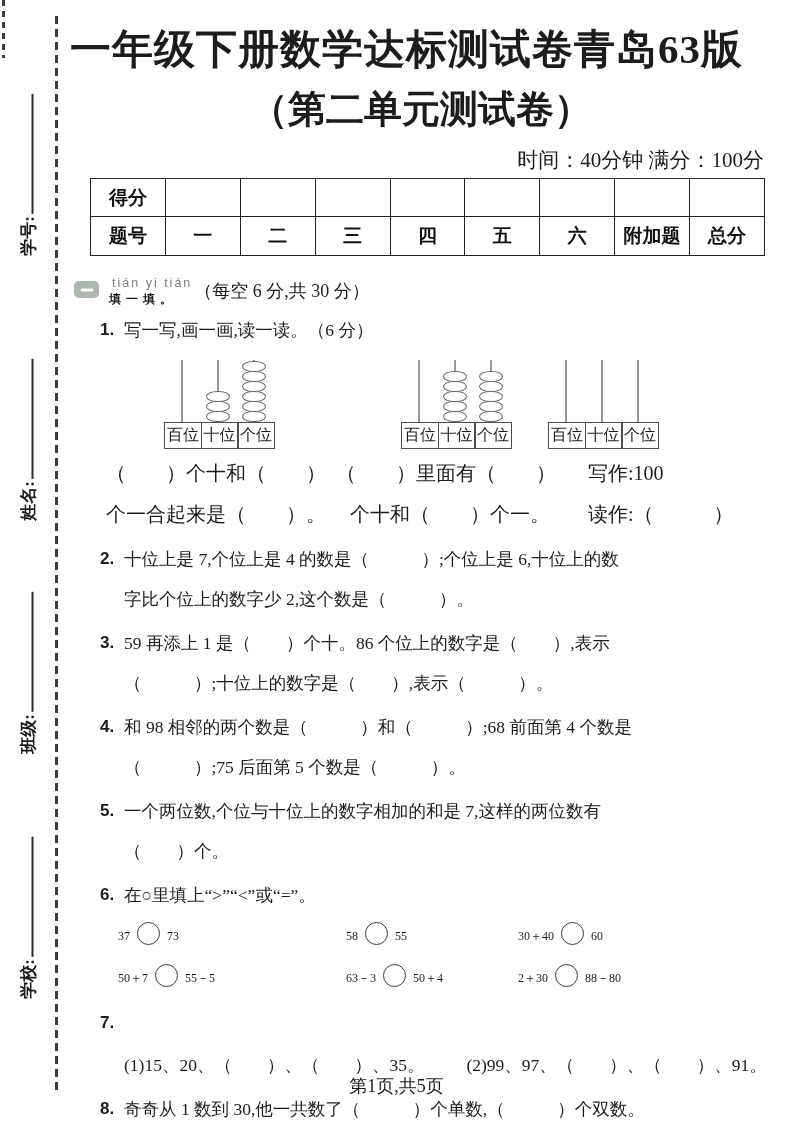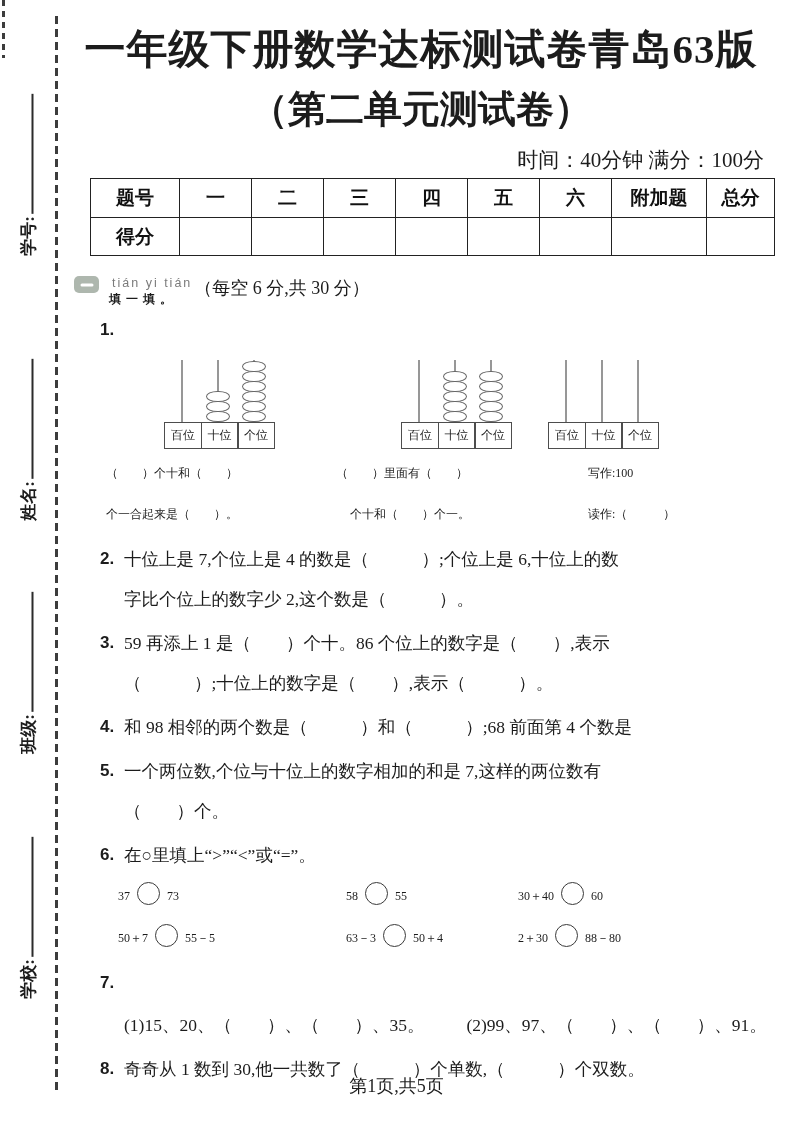--- a/index.html
+++ b/index.html
@@ -12,32 +12,32 @@
     background:repeating-linear-gradient(to bottom,#3c3c3c 0 6px,transparent 6px 11px);}
   .binding-line{position:absolute;left:55px;top:16px;height:1074px;width:3px;
     background:repeating-linear-gradient(to bottom,#3c3c3c 0 8px,transparent 8px 13px);}
   .side-field{position:absolute;left:28px;transform:translate(-50%,-50%) rotate(-90deg);
     white-space:nowrap;font-size:17px;font-weight:600;}
   .side-field.f0{top:175px;} .side-field.f1{top:440px;} .side-field.f2{top:673px;} .side-field.f3{top:918px;}
   .side-line{display:inline-block;width:120px;height:15px;border-bottom:2px solid #2b2b2b;margin-left:2px;}
 
   .content{position:absolute;left:70px;top:0;width:702px;}
 
-  .title{font-size:41px;font-weight:700;text-align:center;margin:24px 0 0;letter-spacing:1px;line-height:50px;}
+  .title{font-size:41px;font-weight:700;text-align:left;margin:24px 0 0;letter-spacing:1px;line-height:50px;}
   .subtitle{font-size:38px;font-weight:700;text-align:center;margin:14px 0 0;line-height:42px;}
   .meta{text-align:right;font-size:21px;margin:16px 8px 4px 0;}
 
   table.score{border-collapse:collapse;margin-left:20px;width:675px;table-layout:fixed;
     font-family:"Liberation Sans","DejaVu Sans",sans-serif;font-weight:700;font-size:19px;color:#111;}
   table.score th,table.score td{border:1.7px solid #222;text-align:center;padding:0;}
   table.score th{height:38px;font-weight:700;}
   table.score td{height:37px;}
   .c-qnum{width:88px;} .c-n{width:71px;} .c-extra{width:94px;} .c-total{width:67px;}
 
-  .sec-head{display:flex;align-items:flex-start;margin:20px 0 0 4px;}
+  .sec-head{display:flex;align-items:center;margin:20px 0 0 4px;}
   .badge{width:25px;height:17px;border-radius:5px;background:#aeb7ae;position:relative;flex:none;margin:0 10px 5px 0;}
   .badge span{position:absolute;left:50%;top:50%;width:13px;height:3px;background:#fff;border-radius:2px;transform:translate(-50%,-50%);}
   .sec-title-wrap{display:flex;flex-direction:column;}
   .pinyin{font-size:12.5px;color:#7a7a7a;font-family:"Liberation Sans","DejaVu Sans",sans-serif;margin:0 0 1px 3px;letter-spacing:2px;}
   .sec-title{font-size:12px;font-weight:700;letter-spacing:1px;}
   .sec-note{font-size:18px;margin:0 0 2px 2px;}
 
   .questions{margin-left:30px;font-size:17.5px;}
   .qline{display:flex;margin-top:4px;}
   .qnum{font-family:"Liberation Sans","DejaVu Sans",sans-serif;font-weight:700;font-size:17px;width:24px;flex:none;line-height:40px;}
@@ -47,24 +47,24 @@
 
   
   .abacus-row{display:flex;margin-top:8px;}
   .abacus{flex:none;}
   .ab1{margin-left:64px;} .ab2{margin-left:126px;} .ab3{margin-left:36px;}
   .ab-cols{display:flex;}
   .rod-col{width:36px;height:64px;position:relative;display:flex;flex-direction:column;align-items:center;justify-content:flex-end;}
   .rod{position:absolute;top:2px;bottom:0;left:50%;width:2px;margin-left:-1px;background:#979797;}
   .bead{width:22px;height:9.5px;border:1.4px solid #666;border-radius:50%;background:#fff;margin-top:-1.5px;position:relative;}
   .ab-boxes{display:flex;}
-  .ab-box{width:36px;height:25px;border:1.5px solid #4d4d4d;margin-left:-1.5px;display:flex;align-items:center;justify-content:center;font-size:12px;flex:none;}
+  .ab-box{width:36px;height:25px;border:1.5px solid #4d4d4d;margin-left:-1.5px;display:flex;align-items:center;justify-content:center;font-size:16px;flex:none;}
   .ab-box:first-child{margin-left:0;}
 
-  .fill-grid{display:grid;grid-template-columns:230px 252px auto;margin:4px 0 0 6px;line-height:41px;font-size:12px;}
+  .fill-grid{display:grid;grid-template-columns:230px 252px auto;margin:4px 0 0 6px;line-height:41px;font-size:20px;}
   .fill-grid .ind{padding-left:14px;}
 
   .comp-grid{display:grid;grid-template-columns:228px 172px auto;margin:0 0 0 18px;line-height:42px;font-size:12px;}
   .circle{display:inline-block;width:21px;height:21px;border:1.6px solid #3a3a3a;border-radius:50%;vertical-align:-5px;margin:0 7px;background:#fff;}
 
   .seq-row{display:flex;margin-top:2px;line-height:40px;align-items:flex-end;}
   .seq-row .s2{margin-left:42px;}
 
   .footer{position:absolute;left:0;bottom:24px;width:100%;text-align:center;font-size:18px;}
 </style>
@@ -82,59 +82,60 @@
 </div>
 
 <div class="content">
   <div class="title">一年级下册数学达标测试卷青岛63版</div>
   <div class="subtitle">（第二单元测试卷）</div>
   <div class="meta">时间：40分钟  满分：100分</div>
 
   <table class="score">
     <tbody>
         <tr>
+      <td>得分</td>
+      <td></td>
+      <td></td>
+      <td></td>
+      <td></td>
+      <td></td>
+      <td></td>
+      <td></td>
+      <td></td>
+    </tr>
+    <tr>
       <th class="c-qnum">题号</th>
       <th class="c-n">一</th>
       <th class="c-n">二</th>
       <th class="c-n">三</th>
       <th class="c-n">四</th>
       <th class="c-n">五</th>
       <th class="c-n">六</th>
       <th class="c-extra">附加题</th>
       <th class="c-total">总分</th>
     </tr>
-    <tr>
-      <td>得分</td>
-      <td></td>
-      <td></td>
-      <td></td>
-      <td></td>
-      <td></td>
-      <td></td>
-      <td></td>
-      <td></td>
-    </tr>
   </tbody>
     </table>
 
   <div class="sec-head">
     <div class="badge">
         <span></span>
       </div>
     <div class="sec-title-wrap">
       <div class="pinyin">tián yi tián</div>
       <div class="sec-title">填 一 填 。</div>
     </div>
     <div class="sec-note">（每空 6 分,共 30 分）</div>
   </div>
 
   <div class="questions">
 
     <div class="qline qblock">
       <span class="qnum">1.</span>
+      <span class="qtext">写一写,画一画,读一读。（6 分）</span>
     </div>
 
     <div class="abacus-row">
       <div class="abacus ab1">
         <div class="ab-cols">
           <div class="rod-col">
               <div class="rod"></div>
             </div>
           <div class="rod-col">
               <div class="rod"></div>
@@ -229,20 +230,21 @@
         <span class="qtext">59 再添上 1 是（　　）个十。86 个位上的数字是（　　）,表示</span>
       </div>
       <div class="cont">（　　　）;十位上的数字是（　　）,表示（　　　）。</div>
     </div>
 
     <div class="qblock">
       <div class="qline">
         <span class="qnum">4.</span>
         <span class="qtext">和 98 相邻的两个数是（　　　）和（　　　）;68 前面第 4 个数是</span>
       </div>
+      <div class="cont">（　　　）;75 后面第 5 个数是（　　　）。</div>
     </div>
 
     <div class="qblock">
       <div class="qline">
         <span class="qnum">5.</span>
         <span class="qtext">一个两位数,个位与十位上的数字相加的和是 7,这样的两位数有</span>
       </div>
       <div class="cont">（　　）个。</div>
     </div>
 

